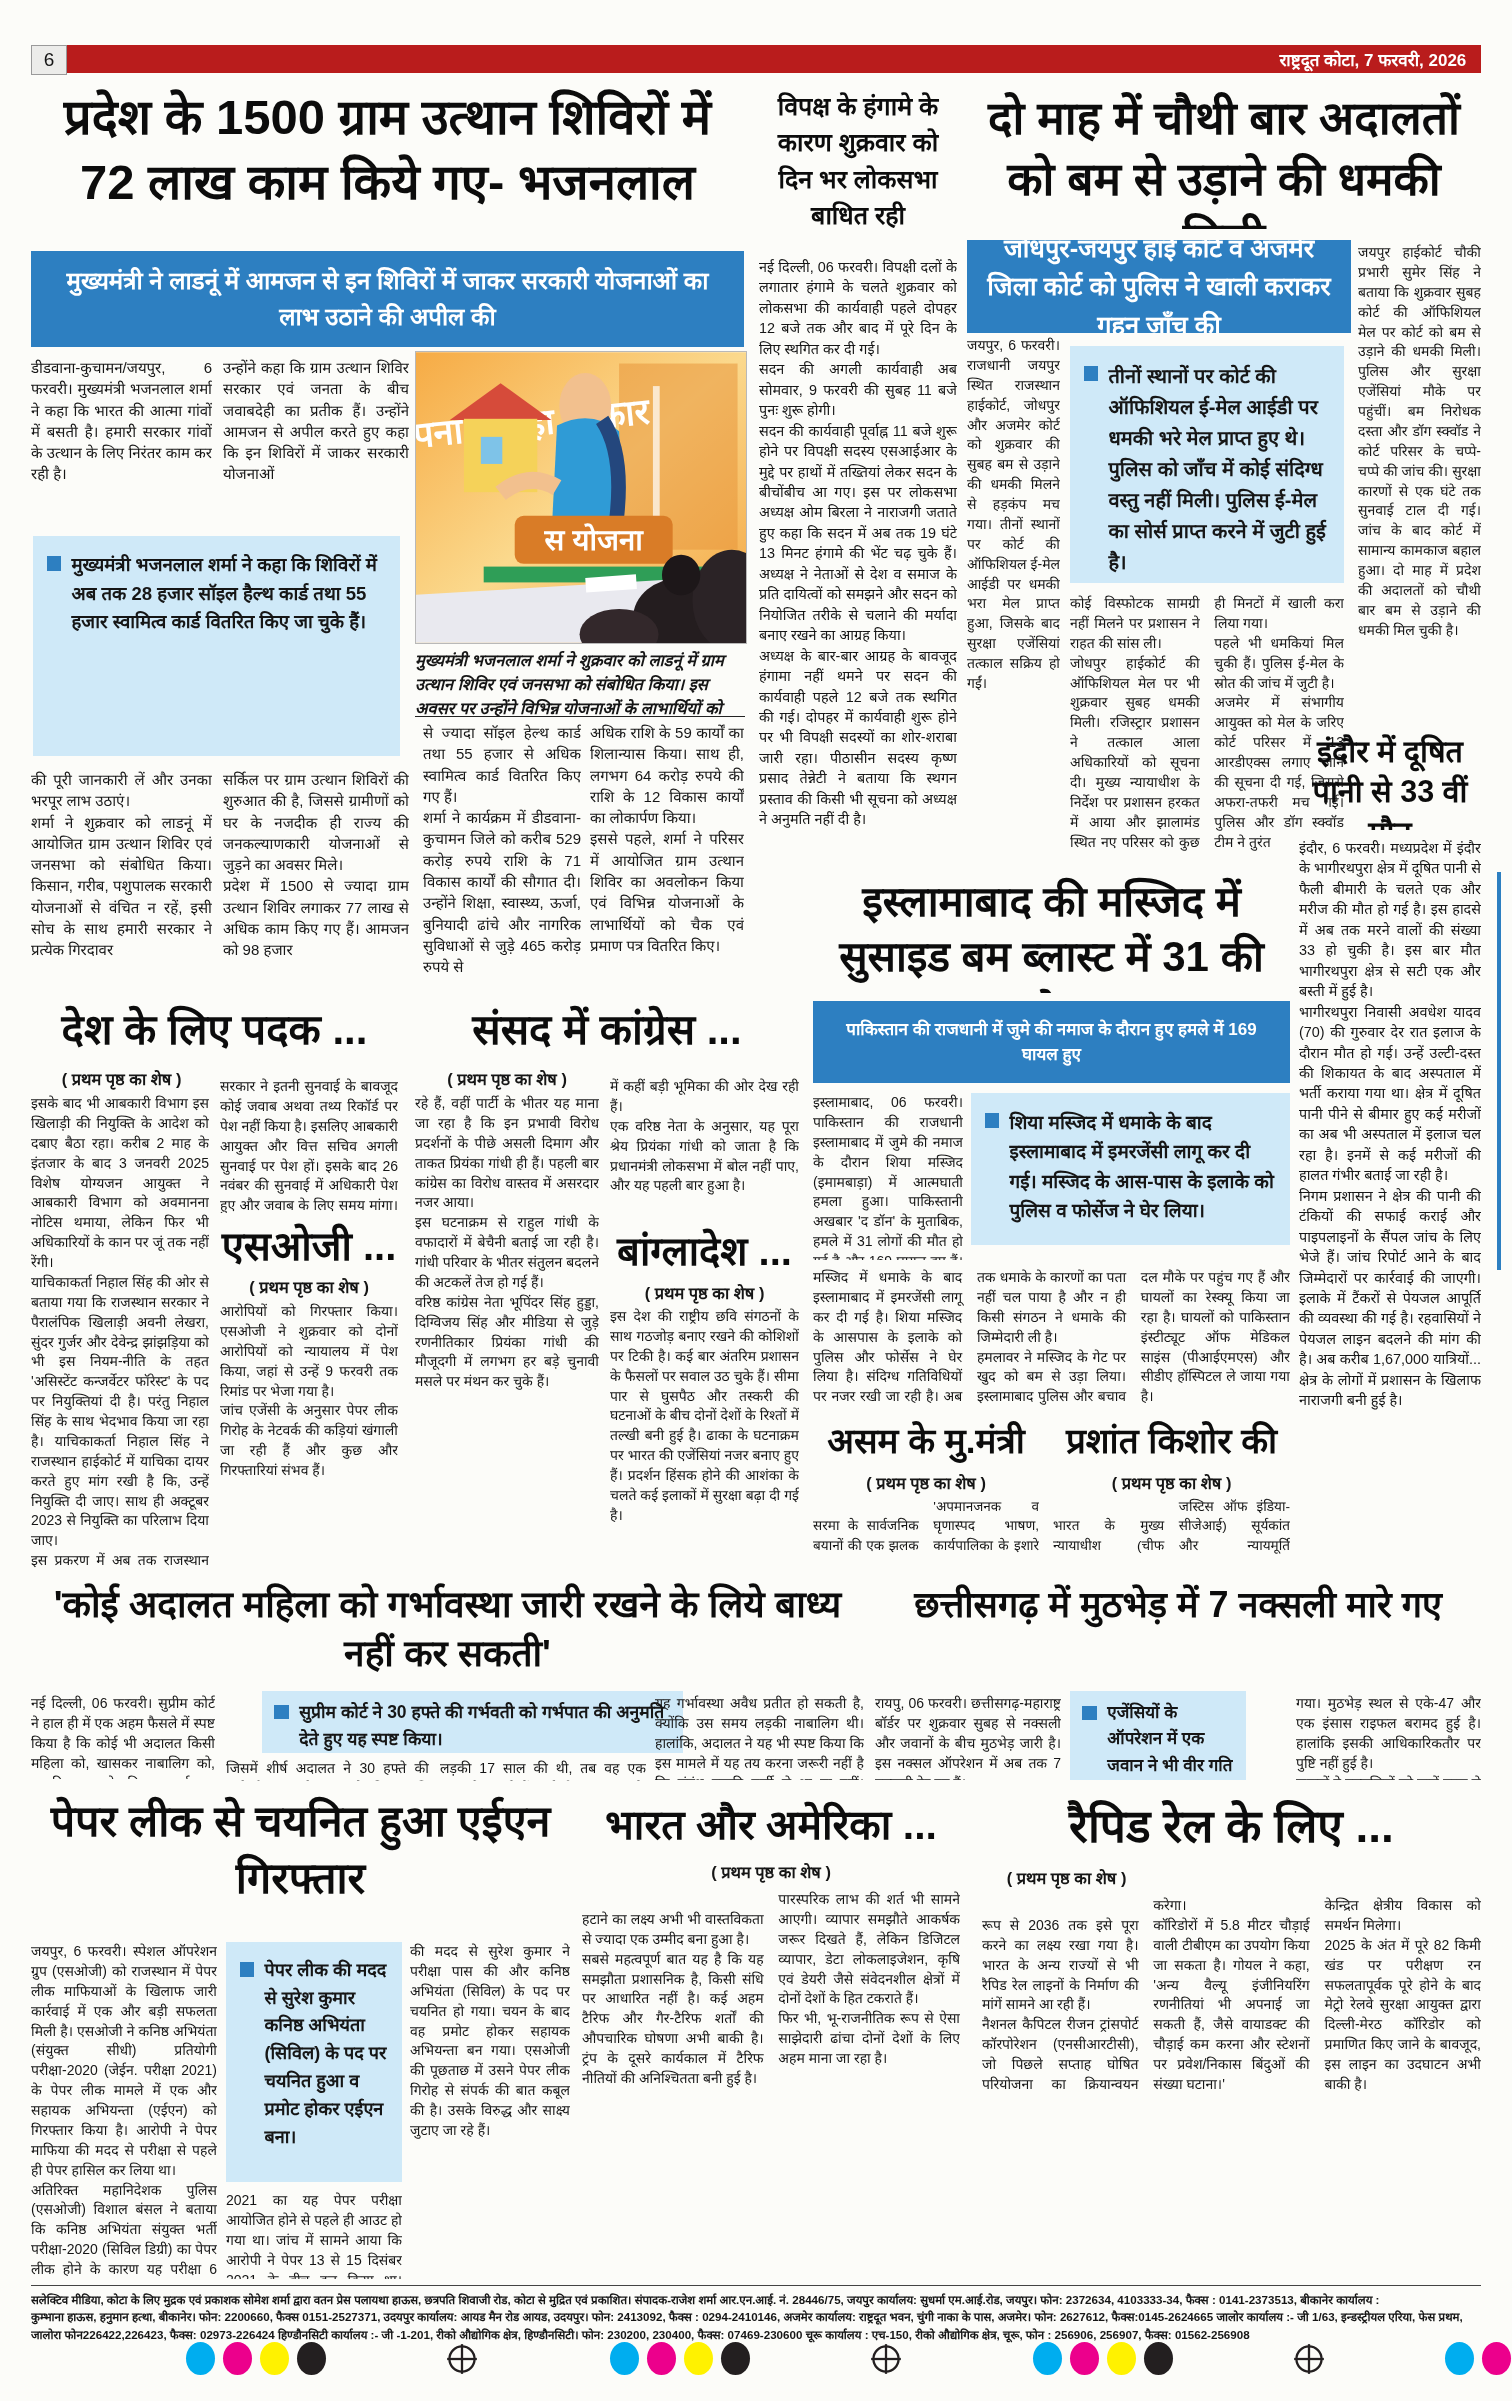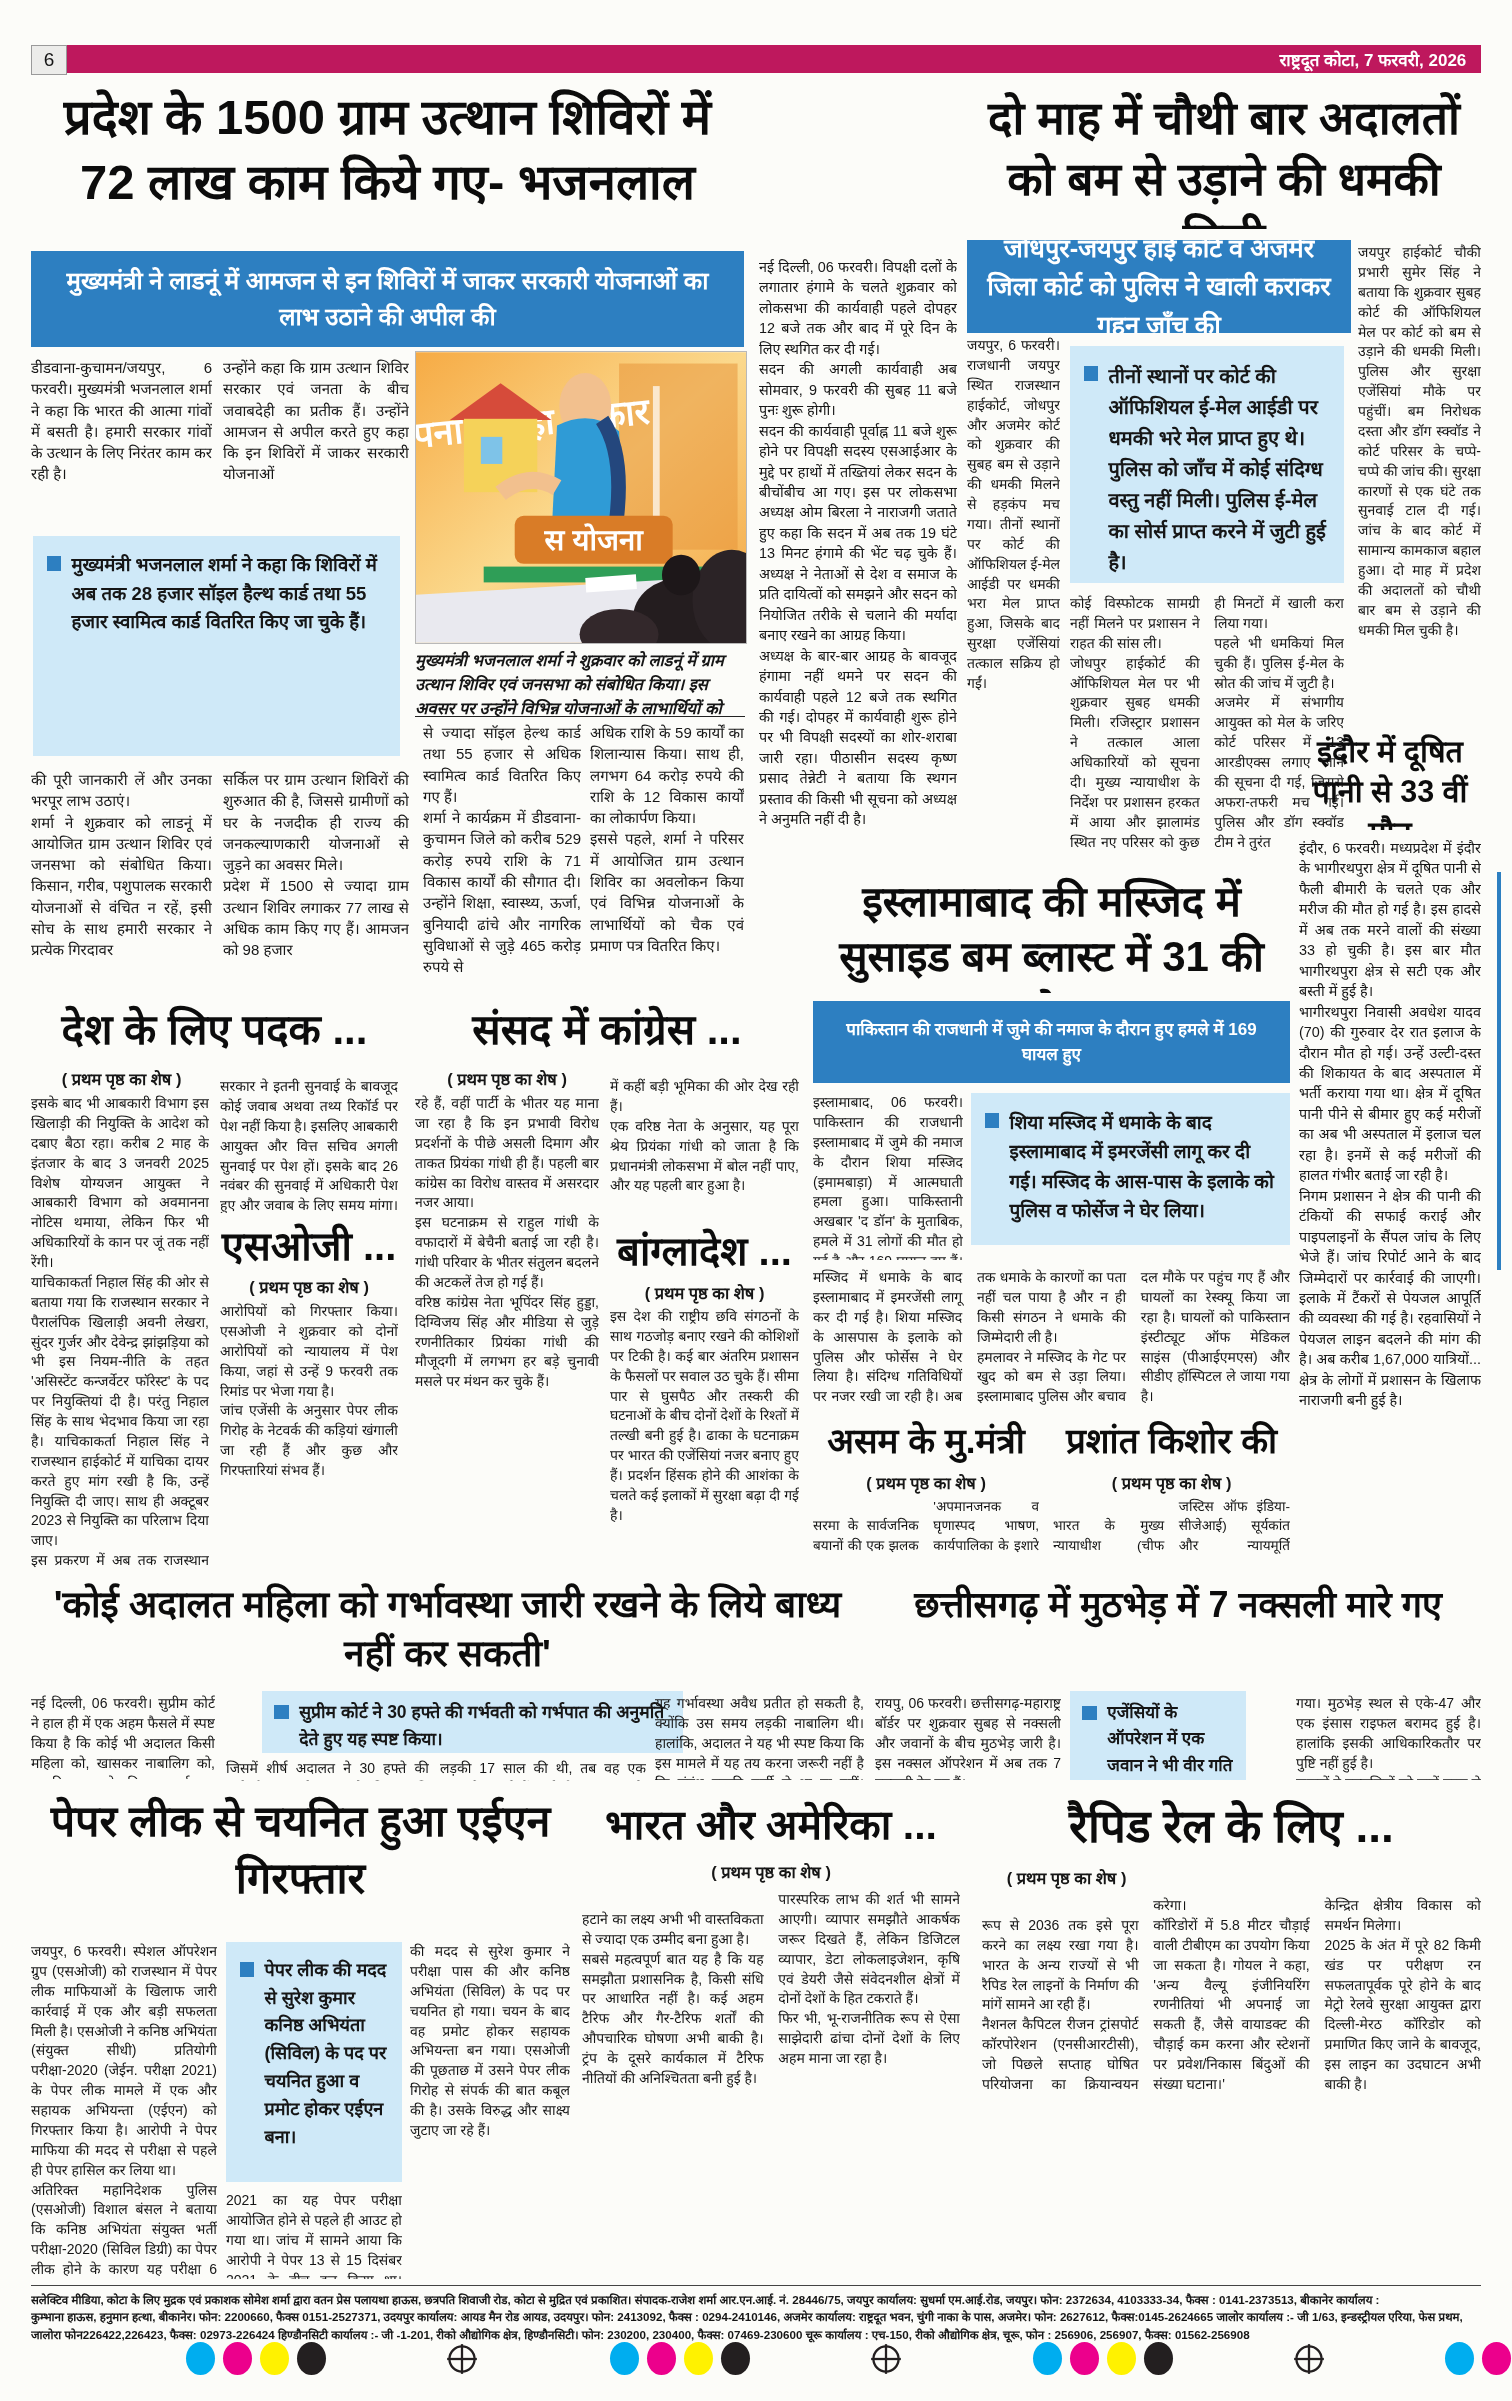--- a/index.html
+++ b/index.html
@@ -21,21 +21,21 @@
   .dot{display:inline-block;width:29px;height:33px;border-radius:50%;margin-right:8px;}
   .marks{position:absolute;display:flex;align-items:center;}
 </style>
 </head>
 <body>
 
 <div id="paper">
 
   <div class="abs" style="left:31px;top:45px;width:34px;height:28px;background:#ececea;border:1.1px solid #9a9a9a;
               font-size:19px;display:flex;align-items:center;justify-content:center;">6</div>
-  <div class="abs" style="left:67px;top:45px;width:1414px;height:28px;background:#be185d;display:flex;
+  <div class="abs" style="left:67px;top:45px;width:1414px;height:28px;background:#b91c1c;display:flex;
               align-items:center;justify-content:flex-end;padding-right:14.7px;box-sizing:border-box;">
     <span style="color:#ffffff;font-weight:bold;font-size:17px;">राष्ट्रदूत कोटा, 7 फरवरी, 2026</span>
   </div>
 
   <div class="abs hl" style="left:31px;top:85px;width:713px;height:158px;font-size:49px;">प्रदेश के 1500 ग्राम उत्थान शिविरों में 72 लाख काम किये गए- भजनलाल</div>
   <div class="abs band" style="left:31px;top:251px;width:713px;height:96px;font-size:24px;padding:0 22.6px;box-sizing:border-box;">
     <span>मुख्यमंत्री ने लाडनूं में आमजन से इन शिविरों में जाकर सरकारी योजनाओं का लाभ उठाने की अपील की</span>
   </div>
 
   <div class="abs body-txt" style="left:31px;top:357px;width:181px;height:172px;">डीडवाना-कुचामन/जयपुर, 6 फरवरी। मुख्यमंत्री भजनलाल शर्मा ने कहा कि भारत की आत्मा गांवों में बसती है। हमारी सरकार गांवों के उत्थान के लिए निरंतर काम कर रही है।</div>
@@ -87,20 +87,21 @@
       <ellipse cx="470" cy="395" rx="34" ry="36" fill="#1d1719"></ellipse>
     </svg>
   </div>
   <div class="abs caption" style="left:415px;top:649px;width:330px;height:59px;">मुख्यमंत्री भजनलाल शर्मा ने शुक्रवार को लाडनूं में ग्राम उत्थान शिविर एवं जनसभा को संबोधित किया। इस अवसर पर उन्होंने विभिन्न योजनाओं के लाभार्थियों को चैक एवं प्रमाण पत्र वितरित किए।</div>
 
   <div class="abs body-txt" style="left:423px;top:722px;width:158px;height:265px;">से ज्यादा सॉइल हेल्थ कार्ड तथा 55 हजार से अधिक स्वामित्व कार्ड वितरित किए गए हैं।
 शर्मा ने कार्यक्रम में डीडवाना-कुचामन जिले को करीब 529 करोड़ रुपये राशि के 71 विकास कार्यों की सौगात दी। उन्होंने शिक्षा, स्वास्थ्य, ऊर्जा, बुनियादी ढांचे और नागरिक सुविधाओं से जुड़े 465 करोड़ रुपये से</div>
   <div class="abs body-txt" style="left:590px;top:722px;width:154px;height:265px;">अधिक राशि के 59 कार्यों का शिलान्यास किया। साथ ही, लगभग 64 करोड़ रुपये की राशि के 12 विकास कार्यों का लोकार्पण किया।
 इससे पहले, शर्मा ने परिसर में आयोजित ग्राम उत्थान शिविर का अवलोकन किया एवं विभिन्न योजनाओं के लाभार्थियों को चैक एवं प्रमाण पत्र वितरित किए।</div>
 
+  <div class="abs hl" style="left:759px;top:88px;width:198px;height:161px;font-size:25px;line-height:1.45;">विपक्ष के हंगामे के कारण शुक्रवार को दिन भर लोकसभा बाधित रही</div>
   <div class="abs body-txt" style="left:759px;top:257px;width:198px;height:607px;font-size:14.4px;">नई दिल्ली, 06 फरवरी। विपक्षी दलों के लगातार हंगामे के चलते शुक्रवार को लोकसभा की कार्यवाही पहले दोपहर 12 बजे तक और बाद में पूरे दिन के लिए स्थगित कर दी गई।
 सदन की अगली कार्यवाही अब सोमवार, 9 फरवरी की सुबह 11 बजे पुनः शुरू होगी।
 सदन की कार्यवाही पूर्वाह्न 11 बजे शुरू होने पर विपक्षी सदस्य एसआईआर के मुद्दे पर हाथों में तख्तियां लेकर सदन के बीचोंबीच आ गए। इस पर लोकसभा अध्यक्ष ओम बिरला ने नाराजगी जताते हुए कहा कि सदन में अब तक 19 घंटे 13 मिनट हंगामे की भेंट चढ़ चुके हैं। अध्यक्ष ने नेताओं से देश व समाज के प्रति दायित्वों को समझने और सदन को नियोजित तरीके से चलाने की मर्यादा बनाए रखने का आग्रह किया।
 अध्यक्ष के बार-बार आग्रह के बावजूद हंगामा नहीं थमने पर सदन की कार्यवाही पहले 12 बजे तक स्थगित की गई। दोपहर में कार्यवाही शुरू होने पर भी विपक्षी सदस्यों का शोर-शराबा जारी रहा। पीठासीन सदस्य कृष्ण प्रसाद तेन्नेटी ने बताया कि स्थगन प्रस्ताव की किसी भी सूचना को अध्यक्ष ने अनुमति नहीं दी है।</div>
 
   <div class="abs hl" style="left:967px;top:88px;width:514px;height:141px;font-size:46px;">दो माह में चौथी बार अदालतों को बम से उड़ाने की धमकी मिली</div>
   <div class="abs band" style="left:967px;top:240px;width:384px;height:93px;font-size:25.4px;padding:0 17px;box-sizing:border-box;">
     <span>जोधपुर-जयपुर हाई कोर्ट व अजमेर जिला कोर्ट को पुलिस ने खाली कराकर गहन जाँच की</span>
   </div>
   <div class="abs body-txt" style="left:1358px;top:243px;width:123px;height:474px;font-size:14px;">जयपुर हाईकोर्ट चौकी प्रभारी सुमेर सिंह ने बताया कि शुक्रवार सुबह कोर्ट की ऑफिशियल मेल पर कोर्ट को बम से उड़ाने की धमकी मिली। पुलिस और सुरक्षा एजेंसियां मौके पर पहुंचीं। बम निरोधक दस्ता और डॉग स्क्वॉड ने कोर्ट परिसर के चप्पे-चप्पे की जांच की। सुरक्षा कारणों से एक घंटे तक सुनवाई टाल दी गई। जांच के बाद कोर्ट में सामान्य कामकाज बहाल हुआ। दो माह में प्रदेश की अदालतों को चौथी बार बम से उड़ाने की धमकी मिल चुकी है।</div>

